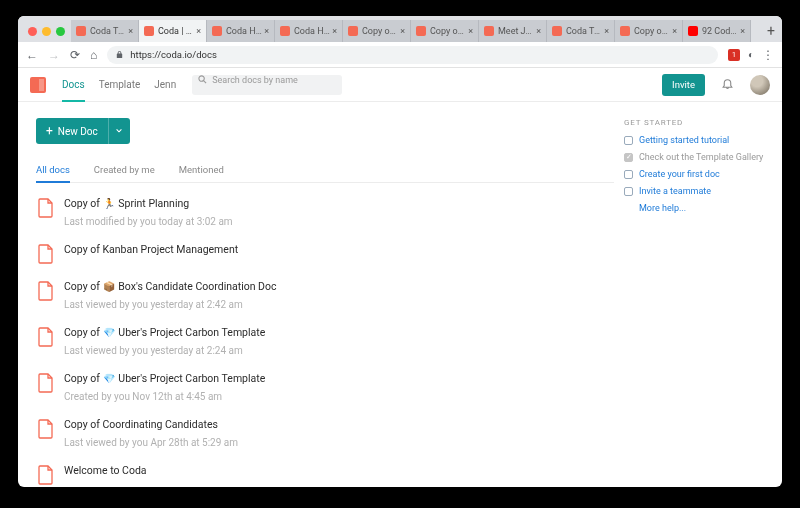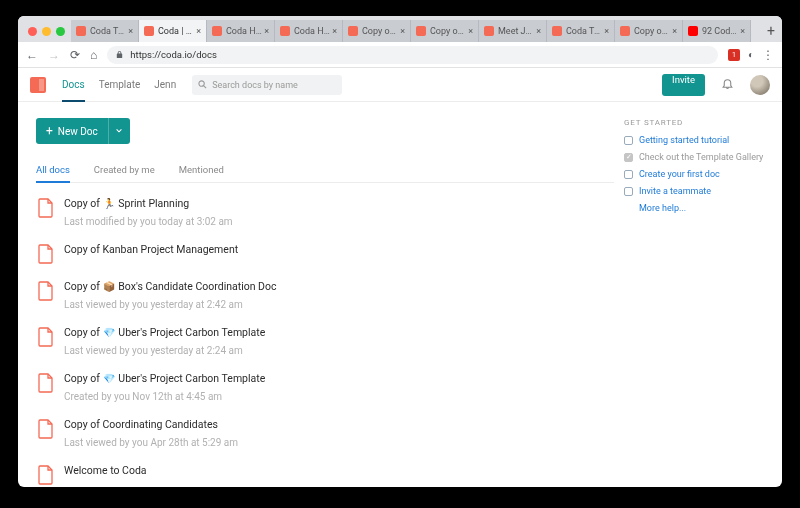--- a/index.html
+++ b/index.html
@@ -26,24 +26,24 @@
 .omni .url{color:#333;font-size:9.5px}
 .extarea{display:flex;gap:8px;align-items:center;color:#5f6368}
 .extbadge{background:#d93025;color:#fff;width:12px;height:12px;border-radius:2px;font-size:7px;display:flex;align-items:center;justify-content:center}
 .menudots{font-size:12px}
 
 .appheader{height:34px;border-bottom:1px solid #ececec;display:flex;align-items:center;padding:0 12px;gap:16px}
 .logo{width:16px;height:16px;background:#f46a54;border-radius:2px;position:relative}
 .logo::after{content:"";position:absolute;right:2px;top:2px;bottom:2px;width:5px;background:#fff;opacity:.3}
 .hnav{display:flex;gap:14px;font-size:10px;color:#7a7a7a}
 .hnav .item{cursor:pointer;padding:10px 0}
-.hnav .item.active{color:#129490;border-bottom:2px solid #0c4a6e;margin-bottom:-1px}
-.search{flex:0 0 150px;height:20px;background:#f1f2f3;border-radius:3px;display:flex;align-items:center;padding:0 6px;gap:5px;color:#9a9a9a;font-size:9px}
+.hnav .item.active{color:#129490;border-bottom:2px solid #14b8a6;margin-bottom:-1px}
+.search{flex:0 0 150px;height:20px;background:#f1f2f3;border-radius:3px;display:flex;padding:0 6px;gap:5px;color:#9a9a9a;font-size:9px}
 .spacer{flex:1}
-.invitebtn{background:#129490;color:#fff;height:22px;padding:0 10px;border-radius:3px;font-size:9.5px;display:flex;cursor:pointer}
+.invitebtn{background:#129490;color:#fff;height:22px;padding:0 10px;border-radius:3px;font-size:9.5px;display:flex;align-items:center;cursor:pointer}
 .bell{color:#888;font-size:12px;cursor:pointer}
 .avatar{width:20px;height:20px;border-radius:50%;background:radial-gradient(circle at 35% 30%, #d0c7b8 30%, #8a8172 80%);cursor:pointer}
 
 .content{flex:1;display:flex;overflow:hidden;padding:16px 18px 0 18px}
 .main{flex:1;min-width:0}
 .newdoc-wrap{display:flex;margin-bottom:14px}
 .newdoc{background:#129490;color:#fff;height:26px;display:flex;align-items:center;padding:0 10px;border-radius:3px 0 0 3px;font-size:10px;gap:5px;cursor:pointer}
 .newdoc-drop{background:#129490;width:22px;height:26px;border-left:1px solid rgba(255,255,255,.25);border-radius:0 3px 3px 0;display:flex;align-items:center;justify-content:center;color:#fff;cursor:pointer}
 .filters{display:flex;gap:24px;font-size:9.5px;color:#8a8a8a;border-bottom:1px solid #ececec;margin-bottom:6px}
 .filters .f{padding:6px 0;cursor:pointer}

